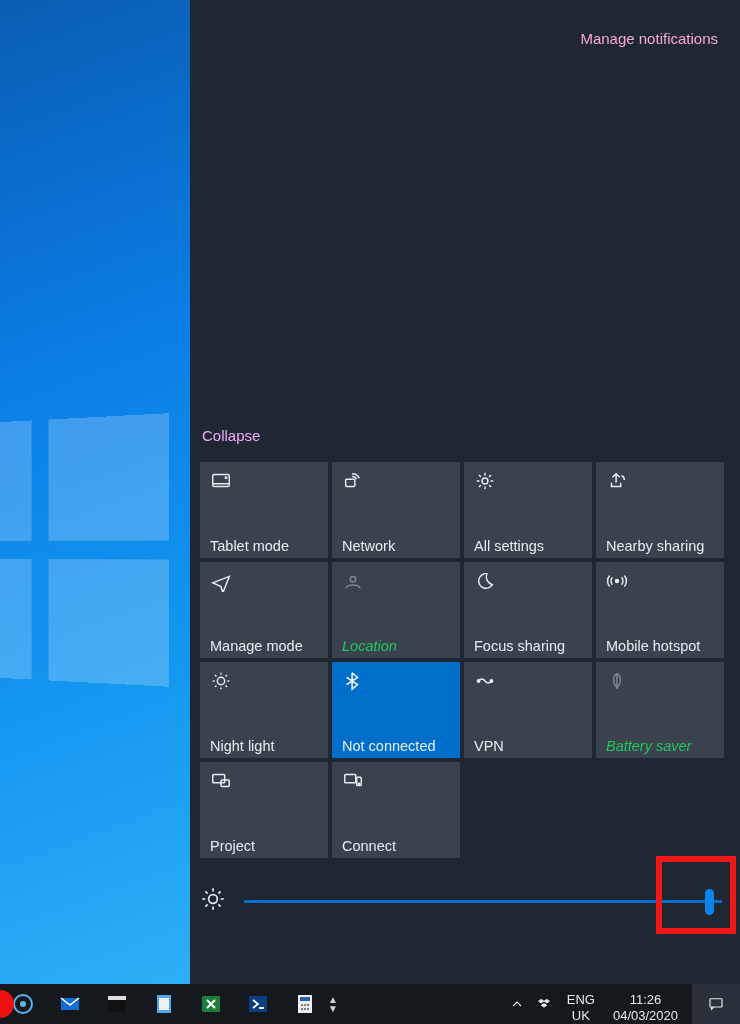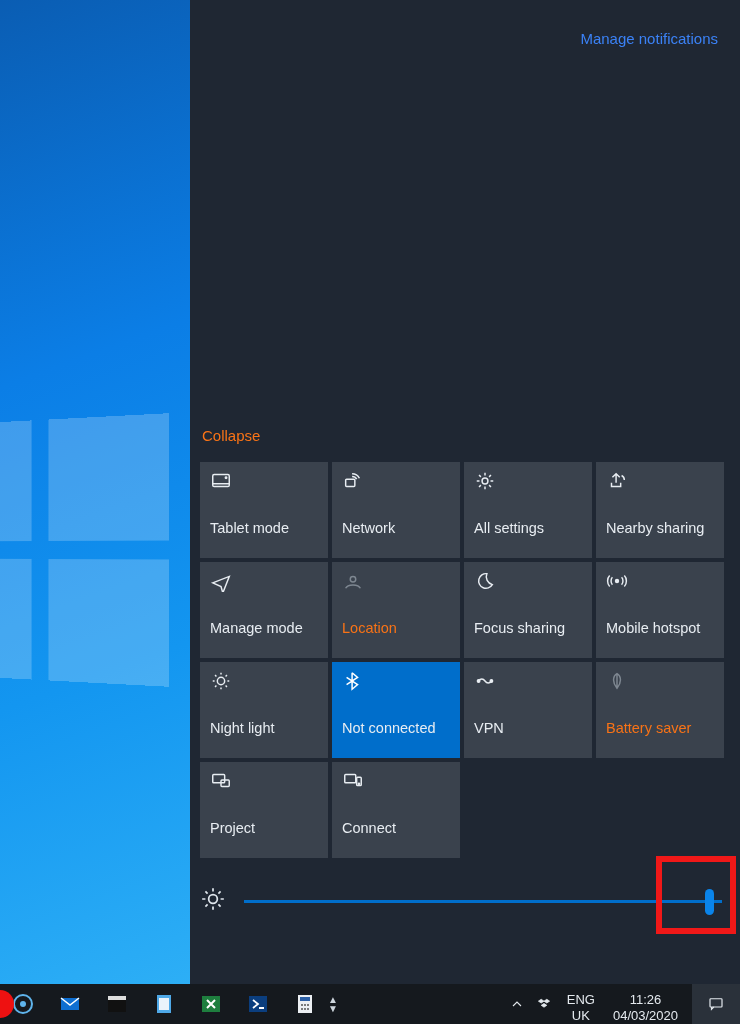--- a/index.html
+++ b/index.html
@@ -20,38 +20,38 @@
   .winlogo span { background: rgba(255,255,255,0.35); }
 
   
   .panel {
     position: absolute; top: 0; right: 0; bottom: 40px; width: 550px;
     background: #1f2733;
     color: #cfd6de;
   }
   .manage {
     position: absolute; top: 30px; right: 22px;
-    color: #3b82f6; font-size: 15px;
+    color: #f9a8d4; font-size: 15px;
   }
   .collapse {
     position: absolute; left: 12px; top: 427px;
-    color: #f97316; font-size: 15px;
+    color: #f0abfc; font-size: 15px;
   }
 
   .tiles {
     position: absolute; left: 10px; top: 462px; width: 530px;
     display: grid; grid-template-columns: repeat(4, 128px); grid-auto-rows: 96px; gap: 4px;
   }
   .tile {
     background: #3a424d;
-    padding: 8px 10px 22px 10px;
+    padding: 8px 10px 4px 10px;
     display: flex; flex-direction: column; justify-content: space-between;
     color: #e8edf2; font-size: 14.5px;
   }
-  .tile.disabled { color: #f97316; }
+  .tile.disabled { color: #22c55e; font-style: italic; }
   .tile.disabled .ticon svg { stroke: #7e8791; fill: none; }
   .tile.accent { background: #006ecb; gap: 26px; }
   .ticon { width: 22px; height: 22px; }
   .ticon svg { width: 22px; height: 22px; stroke: #e8edf2; fill: none; stroke-width: 1.6; }
   .tile.disabled .ticon svg * { stroke: #7e8791; }
   .tlabel { white-space: nowrap; overflow: hidden; }
 
   
   .bright-row {
     position: absolute; left: 10px; right: 10px; top: 876px; height: 50px;

